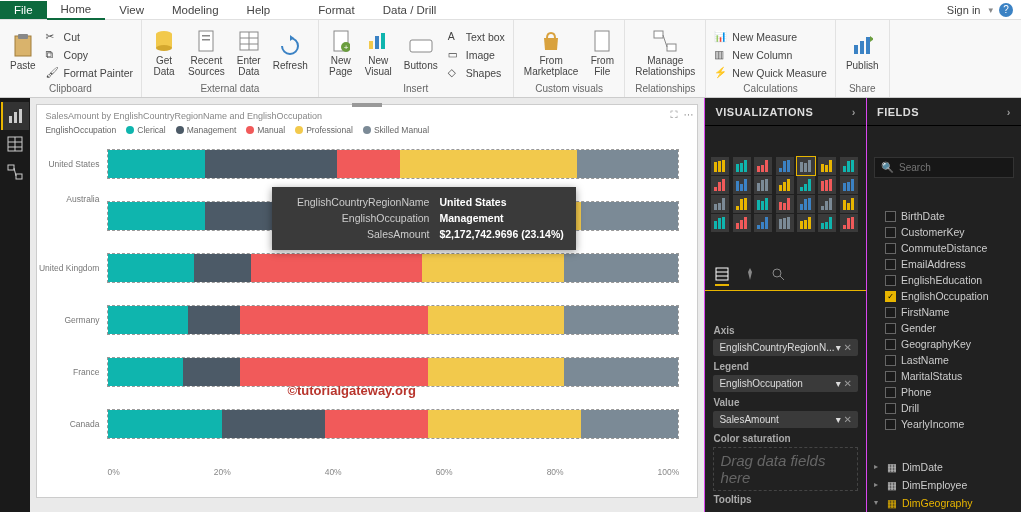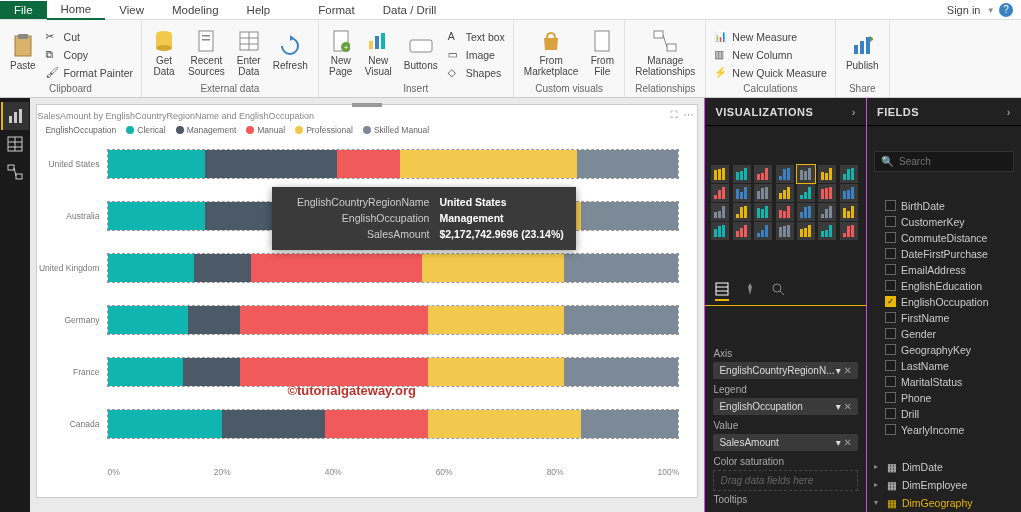--- a/index.html
+++ b/index.html
@@ -28,21 +28,21 @@
 
 
 .main { display: flex; height: 414px; }
 .leftrail { width: 32px; background: #1a1a1a; display: flex; flex-direction: column; align-items: center; padding-top: 4px; gap: 0; }
 .leftrail .railbtn { width: 28px; height: 28px; display: flex; align-items: center; justify-content: center; cursor: pointer; color: #ccc; }
 .leftrail .railbtn.active { background: #333; border-left: 2px solid #e8b500; }
 
 .canvas { flex: 1; background: #eaeaea; position: relative; padding: 6px; }
 .viz-container { background: #fff; border: 1px solid #ccc; position: relative; width: 662px; height: 394px; }
 .viz-handle { position: absolute; width: 30px; height: 4px; background: #999; left: 50%; transform: translateX(-50%); top: -2px; }
-.viz-title { font-size: 9px; color: #888; padding: 6px 0 2px; }
+.viz-title { font-size: 9px; color: #888; padding: 6px 8px 2px; }
 .viz-legend { display: flex; gap: 10px; padding: 2px 8px 4px; font-size: 8.5px; color: #666; align-items: center; }
 .lg-item { display: flex; align-items: center; gap: 3px; }
 .lg-sw { width: 8px; height: 8px; border-radius: 50%; }
 .viz-icons { position: absolute; top: 4px; right: 4px; display: flex; gap: 6px; color: #888; font-size: 10px; }
 
 .plot { position: relative; padding: 0 12px 20px 70px; height: 340px; }
 .ycat { position: absolute; left: 0; width: 62px; text-align: right; font-size: 8.5px; color: #777; transform: translateY(-50%); }
 .bar-row { position: absolute; left: 70px; right: 18px; height: 30px; display: flex; border: 1px dashed #999; }
 .seg { height: 100%; }
 .c-teal { background: #0fb5ae; }
@@ -61,24 +61,24 @@
 
 .rpanel { width: 155px; background: #212121; color: #ddd; display: flex; flex-direction: column; border-left: 1px solid #d946ef; font-size: 10.5px; justify-content: space-between; }
 .rpanel .hdr { height: 28px; display: flex; align-items: center; padding: 0 10px; font-weight: 600; font-size: 11px; letter-spacing: 0.5px; border-bottom: 1px solid #000; justify-content: space-between; }
 .viz-gallery { display: grid; grid-template-columns: repeat(7, 1fr); gap: 1px; padding: 4px 6px; }
 .viz-ico { width: 18px; height: 18px; background: #3a3a3a; display: flex; align-items: center; justify-content: center; cursor: pointer; }
 .viz-ico.sel { outline: 1px solid #e8b500; }
 .viz-tabs { display: flex; gap: 14px; padding: 4px 10px; border-bottom: 1px solid #e8b500; }
 .viz-tab { color: #888; cursor: pointer; padding-bottom: 3px; }
 .viz-tab.active { color: #fff; border-bottom: 2px solid #e8b500; }
 .well-section { padding: 4px 8px; }
-.well-label { font-size: 10px; color: #aaa; padding: 3px 0; }
+.well-label { font-size: 10px; color: #aaa; padding: 3px 0; font-weight: bold; }
 .well-pill { background: #3a3a3a; padding: 3px 6px; border-radius: 2px; display: flex; align-items: center; justify-content: space-between; font-size: 10px; color: #ddd; margin-bottom: 2px; }
 .well-pill .x { color: #999; cursor: pointer; }
-.well-empty { border: 1px dashed #444; padding: 4px 6px; font-size: 10px; color: #666; font-style: italic; }
+.well-empty { border: 1px dashed #444; padding: 4px 6px; font-size: 15px; color: #666; font-style: italic; }
 
 .fields-search { margin: 5px 7px; background: #171717; border: 1px solid #333; padding: 3px 6px; display: flex; align-items: center; gap: 5px; color: #888; }
 .fields-search input { background: transparent; border: none; color: #ddd; font-size: 10px; outline: none; flex: 1; }
 .field-item { display: flex; align-items: center; gap: 5px; padding: 2px 7px 2px 18px; cursor: pointer; font-size: 10.5px; color: #ccc; }
 .field-item .cb { width: 11px; height: 11px; border: 1px solid #666; background: #1a1a1a; display: flex; align-items: center; justify-content: center; }
 .field-item .cb.chk { background: #e8b500; border-color: #e8b500; }
 .field-item .cb.chk::after { content: "✓"; color: #000; font-size: 8px; }
 .table-item { display: flex; align-items: center; gap: 5px; padding: 3px 7px; cursor: pointer; font-size: 10.5px; color: #ccc; }
 .table-item .caret { font-size: 8px; color: #888; width: 8px; }
 .table-item.active { color: #e8b500; }
@@ -380,21 +380,21 @@
             <span>100%</span>
           </div>
       <div class="ycat" style="top: 25px;">United States</div>
           <div class="bar-row" style="top: 10px;">
             <div class="seg c-teal" style="width: 17%;"></div>
             <div class="seg c-dgray" style="width: 23.14%;"></div>
             <div class="seg c-red" style="width: 11%;"></div>
             <div class="seg c-yellow" style="width: 31%;"></div>
             <div class="seg c-gray" style="width: 17.86%;"></div>
           </div>
-          <div class="ycat" style="top: 77px;">Australia</div>
+          <div class="ycat" style="top: 60px;">Australia</div>
           <div class="bar-row" style="top: 62px;">
             <div class="seg c-teal" style="width: 17%;"></div>
             <div class="seg c-dgray" style="width: 21%;"></div>
             <div class="seg c-red" style="width: 12%;"></div>
             <div class="seg c-yellow" style="width: 33%;"></div>
             <div class="seg c-gray" style="width: 17%;"></div>
           </div>
           <div class="ycat" style="top: 129px;">United Kingdom</div>
           <div class="bar-row" style="top: 114px;">
             <div class="seg c-teal" style="width: 15%;"></div>
@@ -708,24 +708,20 @@
         <div class="field-item">
           <span class="cb "></span>
           <span>CustomerKey</span>
         </div>
         <div class="field-item">
           <span class="cb "></span>
           <span>CommuteDistance</span>
         </div>
         <div class="field-item">
           <span class="cb "></span>
-          <span>DateFirstPurchase</span>
-        </div>
-        <div class="field-item">
-          <span class="cb "></span>
           <span>EmailAddress</span>
         </div>
         <div class="field-item">
           <span class="cb "></span>
           <span>EnglishEducation</span>
         </div>
         <div class="field-item">
           <span class="cb chk"></span>
           <span>EnglishOccupation</span>
         </div>

